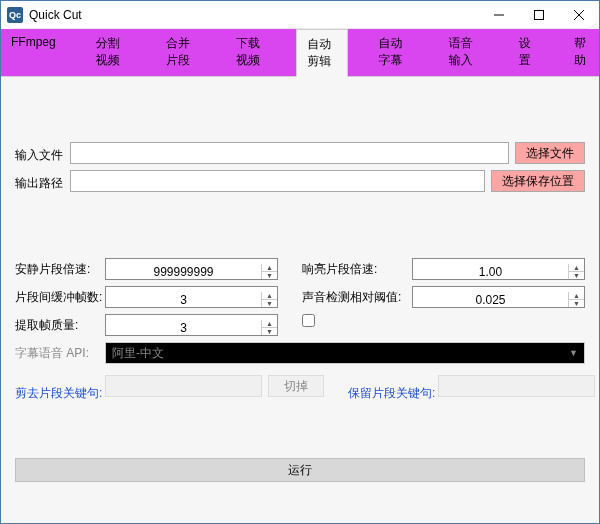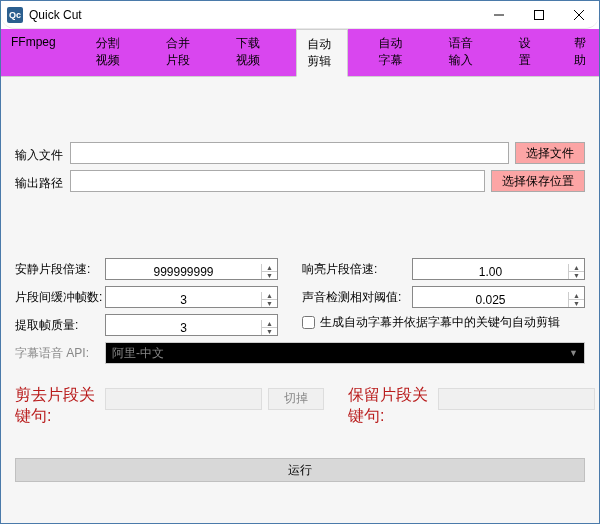--- a/index.html
+++ b/index.html
@@ -39,21 +39,21 @@
 
 .chk { display: flex; align-items: center; margin-bottom: 6px; }
 .chk input { width: 13px; height: 13px; margin-right: 5px; }
 
 .apirow { display: flex; align-items: center; margin-bottom: 6px; }
 .apirow .glabel { width: 90px; font-size: 12px; color: #888; }
 .sel { flex: 1; height: 22px; border: 1px solid #ccc; background: #000000; display: flex; align-items: center; padding: 0 6px; color: #888; position: relative; }
 .sel .chev { position: absolute; right: 6px; font-size: 9px; color: #888; }
 
 .kwrow { display: flex; align-items: center; margin-bottom: 6px; }
-.kwrow .glabel { width: 90px; font-size: 16px; color: #b91c1c; margin-top: 15px; }
+.kwrow .glabel { width: 90px; font-size: 12px; color: #1d4ed8; margin-top: 15px; }
 .kwrow input { flex: 1; height: 22px; border: 1px solid #ddd; background: #f0f0f0; }
 .kwrow .kbtn { width: 56px; height: 22px; margin-left: 6px; border: 1px solid #ddd; background: #f0f0f0; color: #888; font-size: 12px; cursor: pointer; }
 
 .flex-grow { flex: 1; }
 
 .runbtn { height: 24px; background: #d8d8d8; border: 1px solid #c0c0c0; display: flex; align-items: center; justify-content: center; cursor: pointer; margin-bottom: 50px; text-align: center; }
 </style>
 </head>
 <body>
 
@@ -155,21 +155,20 @@
         <div class="spin">
           <input type="text" value="0.025" style="">
           <div class="arrows">
               <div>▲</div>
               <div>▼</div>
             </div>
         </div>
       </div>
       <div class="chk">
         <input type="checkbox" style="">
-        <span>生成自动字幕并依据字幕中的关键句自动剪辑</span>
       </div>
     </div>
   </div>
 
   <div class="apirow">
     <div class="glabel">字幕语音 API:</div>
     <div class="sel">
       <span>阿里-中文</span>
       <span class="chev">▼</span>
     </div>

